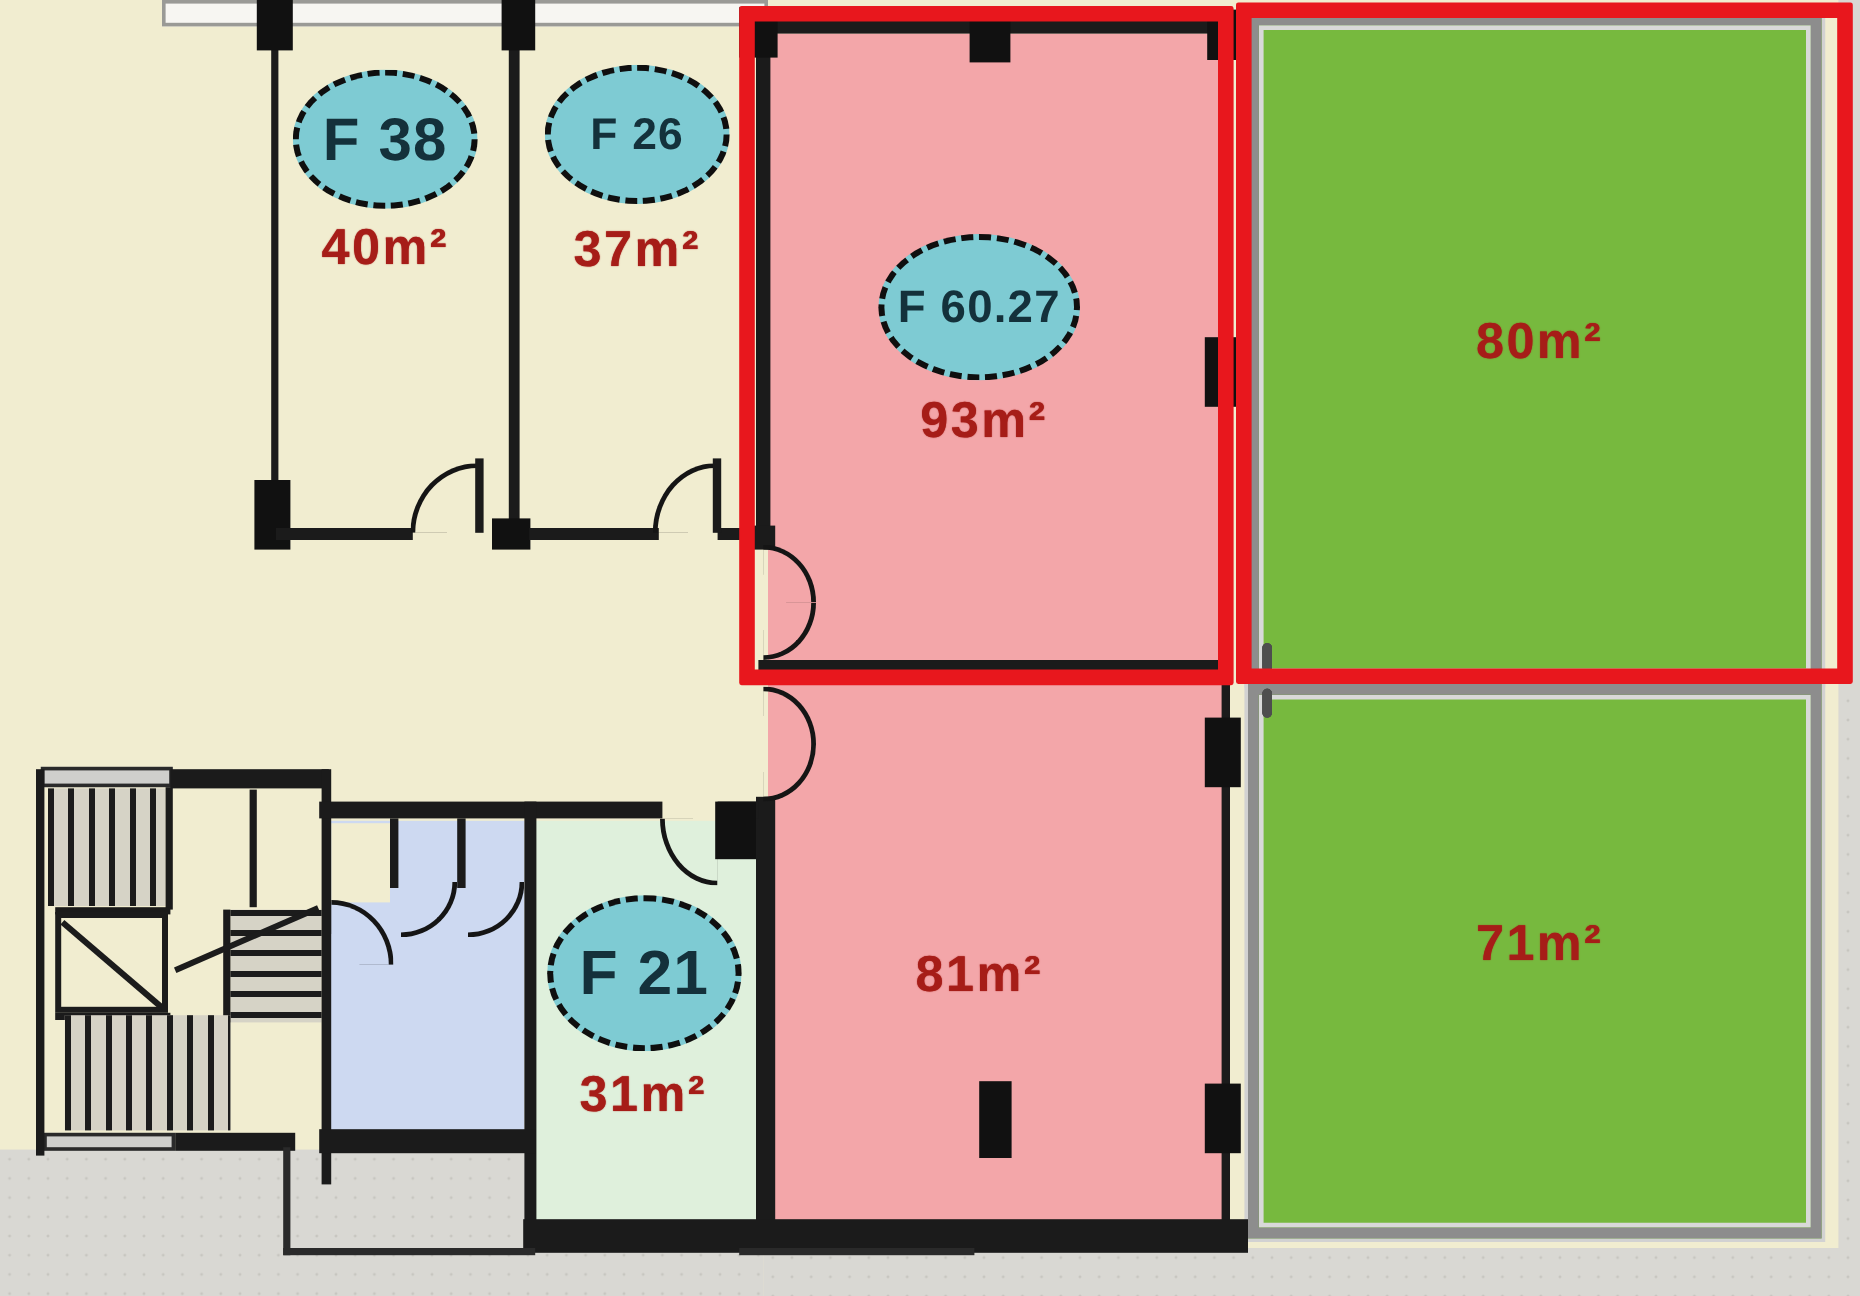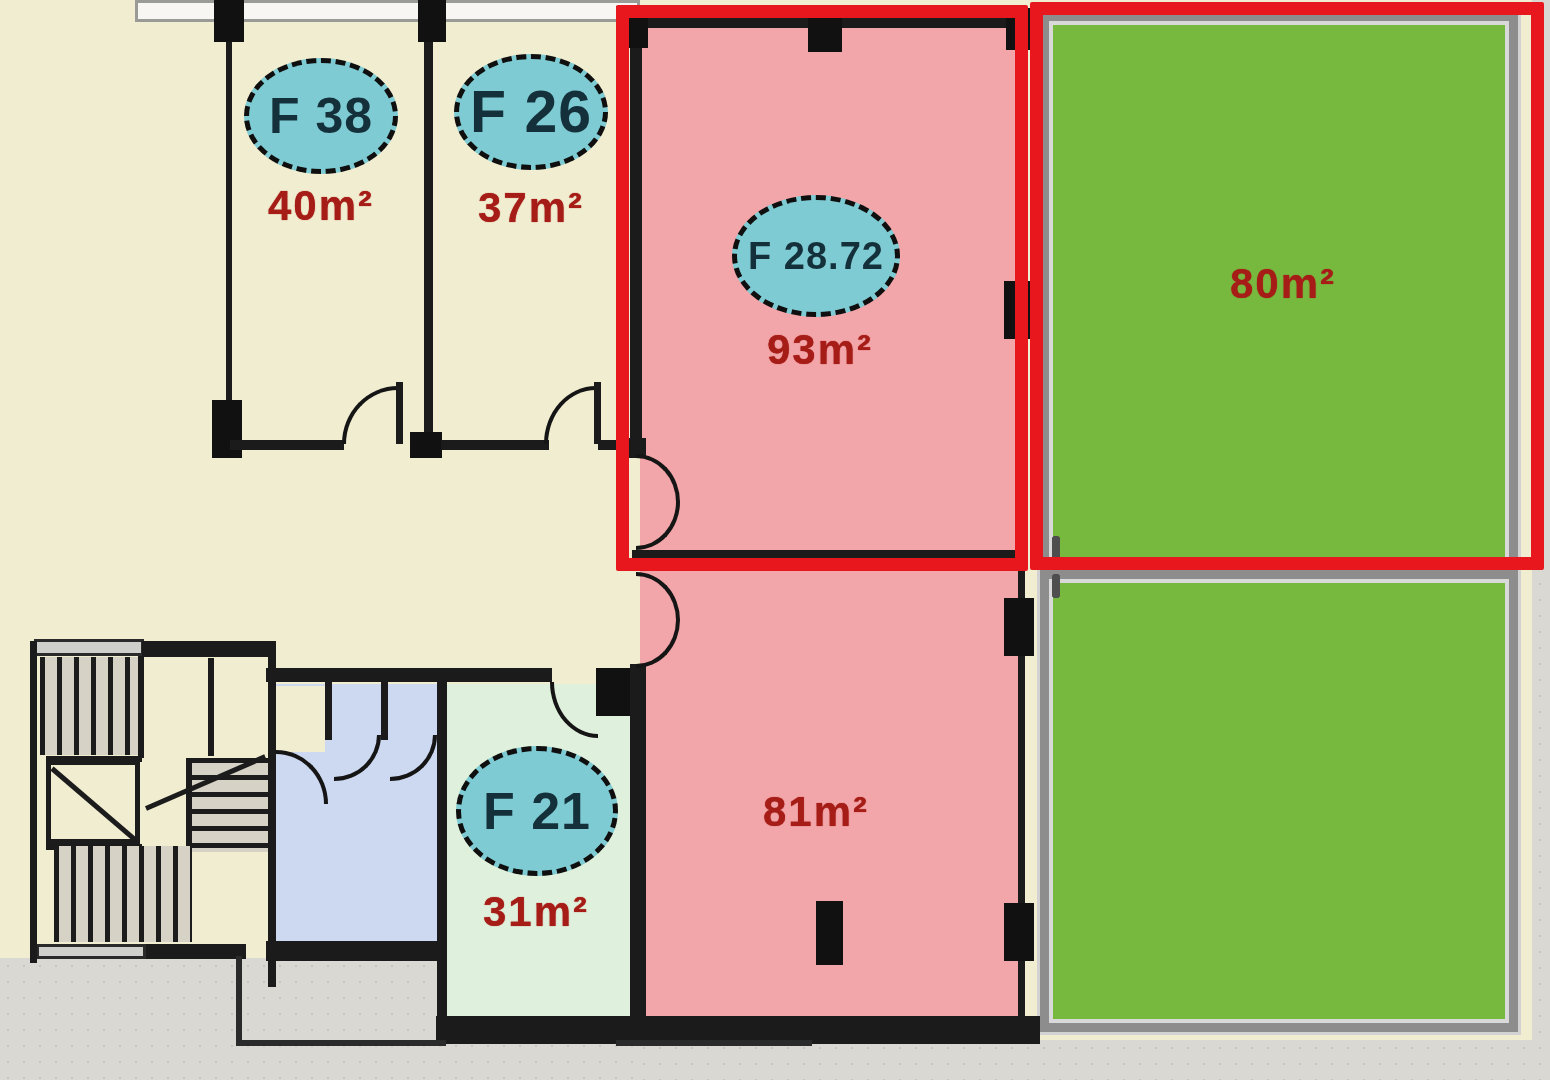--- a/index.html
+++ b/index.html
@@ -124,33 +124,34 @@
   <div class="arc arc-br" style="left:390px;top:735px;width:47px;height:46px;"></div>
   <div class="arc arc-tr" style="left:276px;top:750px;width:52px;height:54px;"></div>
 
   <div class="thinline" style="left:236px;top:956px;width:6px;height:90px;"></div>
   <div class="thinline" style="left:236px;top:1040px;width:210px;height:6px;"></div>
   <div class="thinline" style="left:616px;top:1040px;width:196px;height:6px;"></div>
 
   <div class="ellipse" style="left:244px;top:58px;width:154px;height:116px;font-size:50px;">
     <span>F 38</span>
   </div>
-  <div class="ellipse" style="left:454px;top:54px;width:154px;height:116px;font-size:59px;">
+  <div class="ellipse" style="left:454px;top:54px;width:154px;height:116px;font-size:37px;">
     <span>F 26</span>
   </div>
   <div class="ellipse" style="left:732px;top:195px;width:168px;height:122px;font-size:38px;">
-    <span>F 28.72</span>
+    <span>F 60.27</span>
   </div>
   <div class="ellipse" style="left:456px;top:746px;width:162px;height:130px;font-size:52px;">
     <span>F 21</span>
   </div>
 
   <div class="arealabel" style="left:211px;top:182px;width:220px;height:48px;">40m²</div>
   <div class="arealabel" style="left:421px;top:184px;width:220px;height:48px;">37m²</div>
   <div class="arealabel" style="left:710px;top:326px;width:220px;height:48px;">93m²</div>
   <div class="arealabel" style="left:426px;top:888px;width:220px;height:48px;">31m²</div>
   <div class="arealabel" style="left:706px;top:788px;width:220px;height:48px;">81m²</div>
   <div class="arealabel" style="left:1173px;top:258px;width:220px;height:52px;">80m²</div>
+  <div class="arealabel" style="left:1173px;top:760px;width:220px;height:52px;">71m²</div>
 
   <div class="redrect" style="left:616px;top:5px;width:412px;height:566px;"></div>
   <div class="redrect" style="left:1030px;top:2px;width:514px;height:568px;"></div>
 
 </div>
 
 </body></html>

